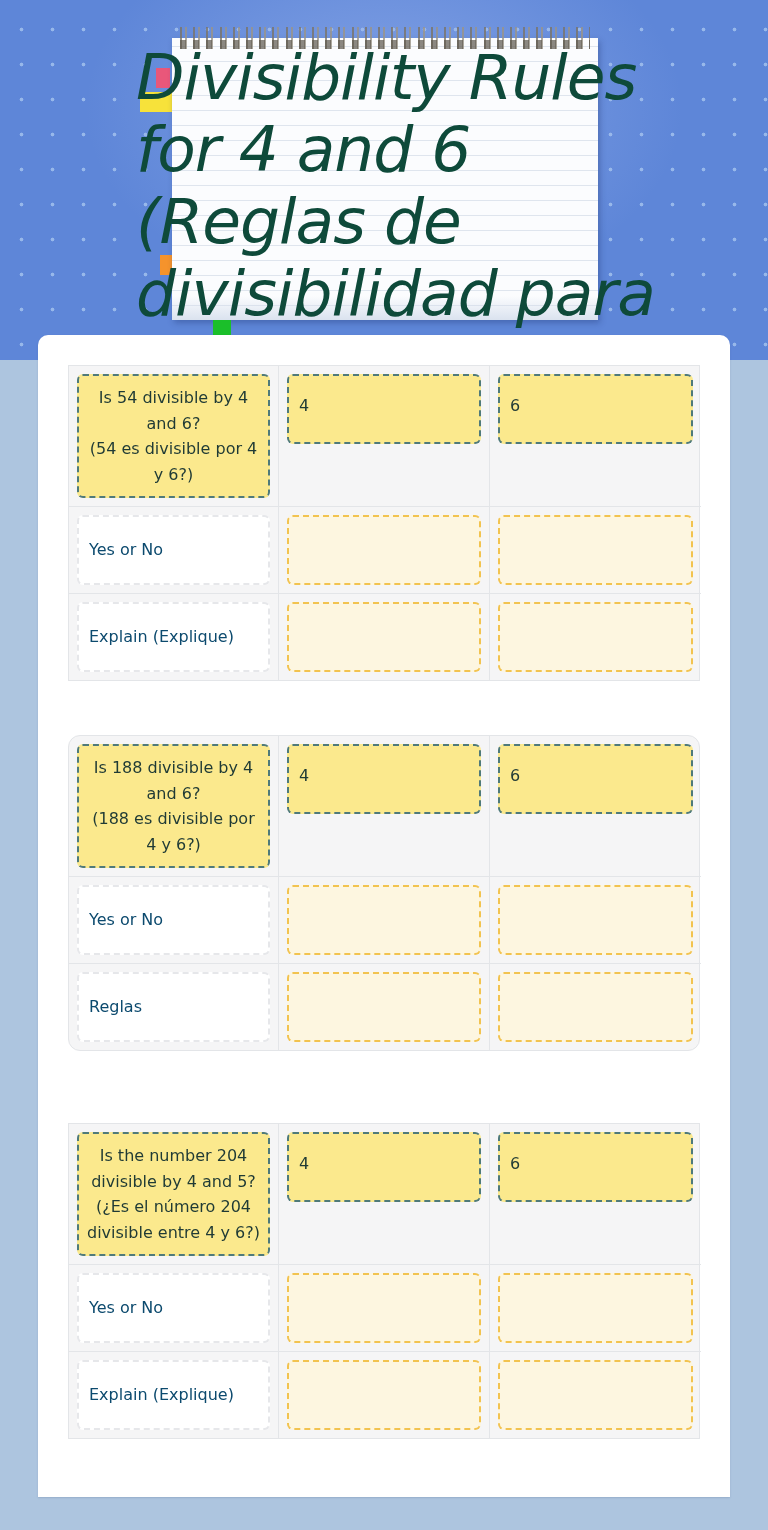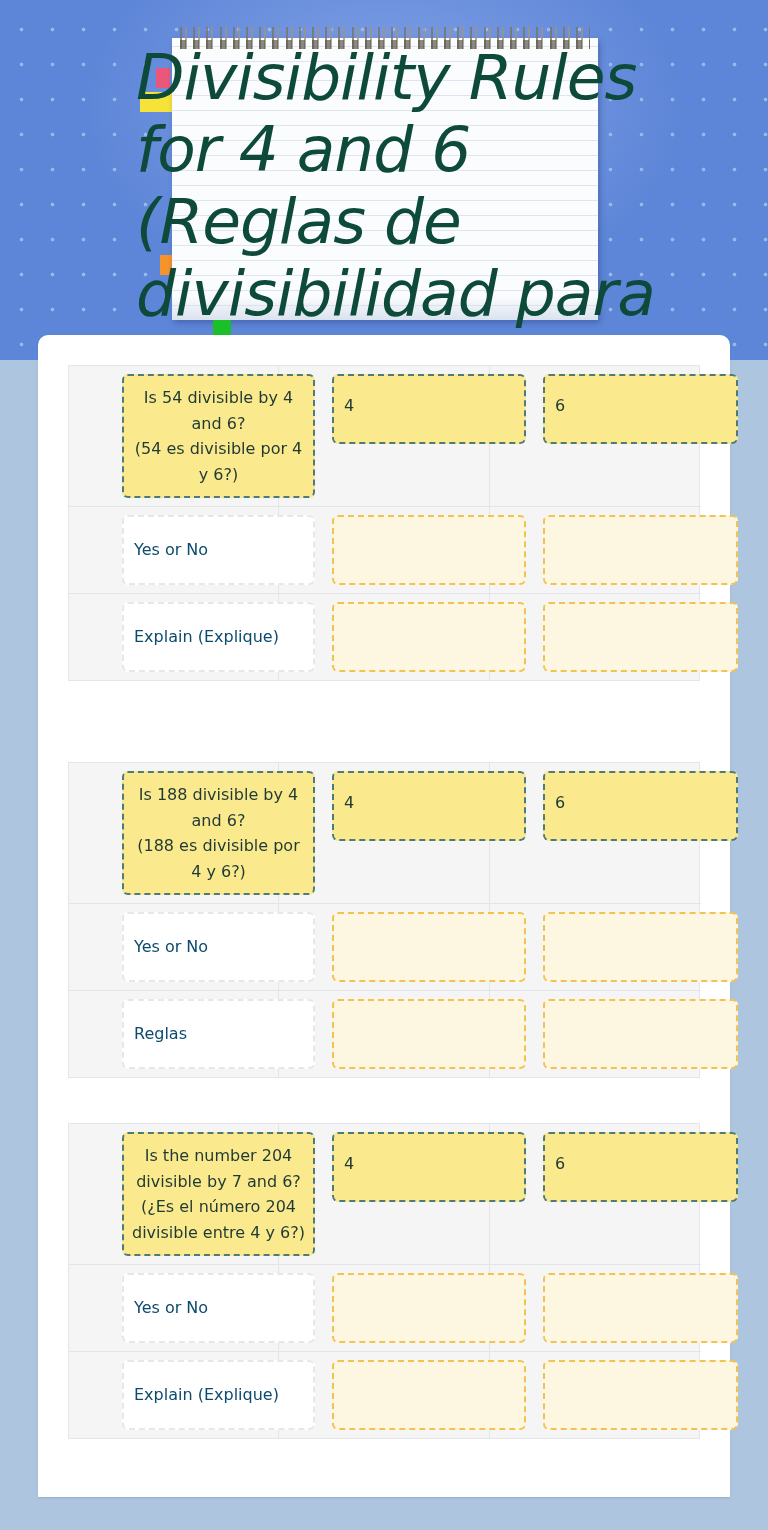--- a/index.html
+++ b/index.html
@@ -67,21 +67,21 @@
     border: 1px solid #e3e5e8; background: #f5f5f6;
     display: grid; grid-template-columns: 210px 211px 211px;
   }
   .cell {
     border-right: 1px solid #e3e5e8; border-bottom: 1px solid #e3e5e8;
     padding: 8px; position: relative;
   }
   .cell:nth-child(3n) { border-right: none; }
   .box {
     border-radius: 6px; width: 100%;
-    font-family: "DejaVu Sans", sans-serif; font-size: 16px; color: #1f3a35; margin-left: 45px;
+    font-family: "DejaVu Sans", sans-serif; font-size: 16px; color: #1f3a35;
   }
   .q-box {
     background: #fbe98d; border: 2px dashed #4f7a7a;
     text-align: center; padding: 9px 8px; line-height: 25.5px;
     font-size: 16px; white-space: pre-line;
   }
   .h-box {
     background: #fbe98d; border: 2px dashed #4f7a7a;
     height: 70px; padding: 20px 10px; font-size: 16px;
   }
@@ -136,21 +136,21 @@
       <div class="box label-box">Explain (Explique)</div>
     </div>
     <div class="cell" style="border-bottom:none;">
       <div class="box ans-box"></div>
     </div>
     <div class="cell" style="border-bottom:none;">
       <div class="box ans-box"></div>
     </div>
   </div>
 
-  <div class="grid" style="top:427px;">
+  <div class="grid" style="top:400px;border-radius:12px;">
     <div class="cell">
       <div class="box q-box">Is 188 divisible by 4 and 6?
 (188 es divisible por 4 y 6?)</div>
     </div>
     <div class="cell">
       <div class="box h-box">4</div>
     </div>
     <div class="cell">
       <div class="box h-box">6</div>
     </div>
@@ -171,21 +171,21 @@
     <div class="cell" style="border-bottom:none;">
       <div class="box ans-box"></div>
     </div>
     <div class="cell" style="border-bottom:none;">
       <div class="box ans-box"></div>
     </div>
   </div>
 
   <div class="grid" style="top:788px;">
     <div class="cell">
-      <div class="box q-box">Is the number 204 divisible by 7 and 6?
+      <div class="box q-box">Is the number 204 divisible by 4 and 5?
 (¿Es el número 204 divisible entre 4 y 6?)</div>
     </div>
     <div class="cell">
       <div class="box h-box">4</div>
     </div>
     <div class="cell">
       <div class="box h-box">6</div>
     </div>
 
     <div class="cell">

